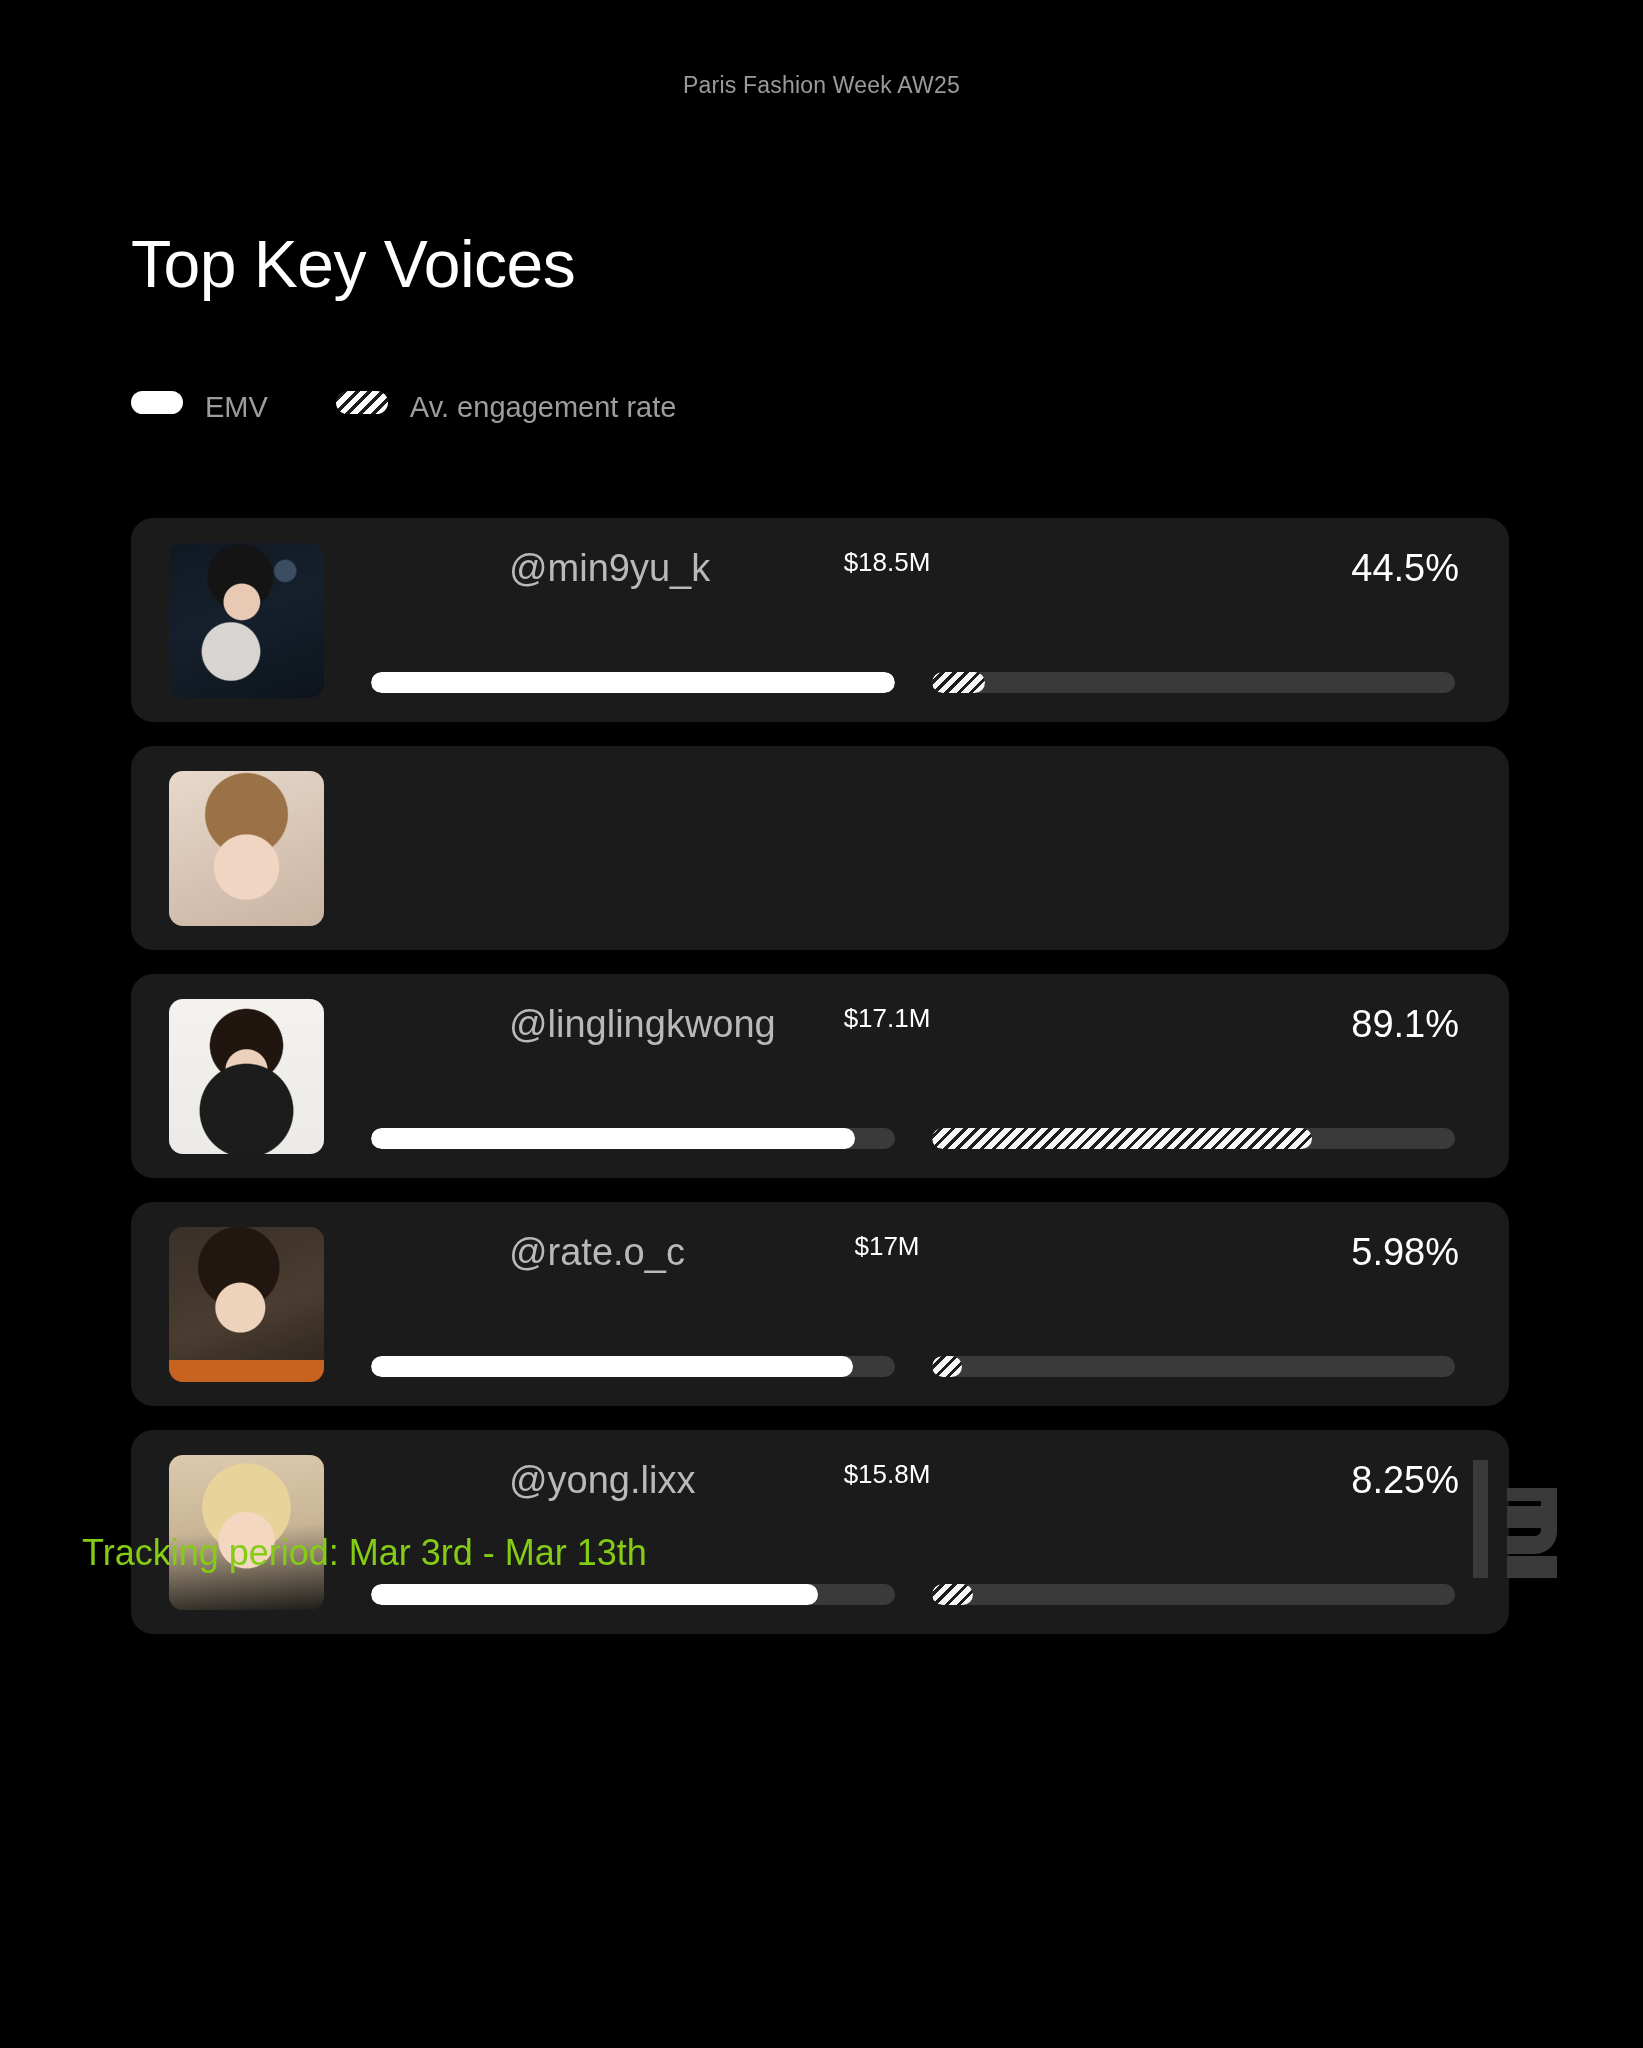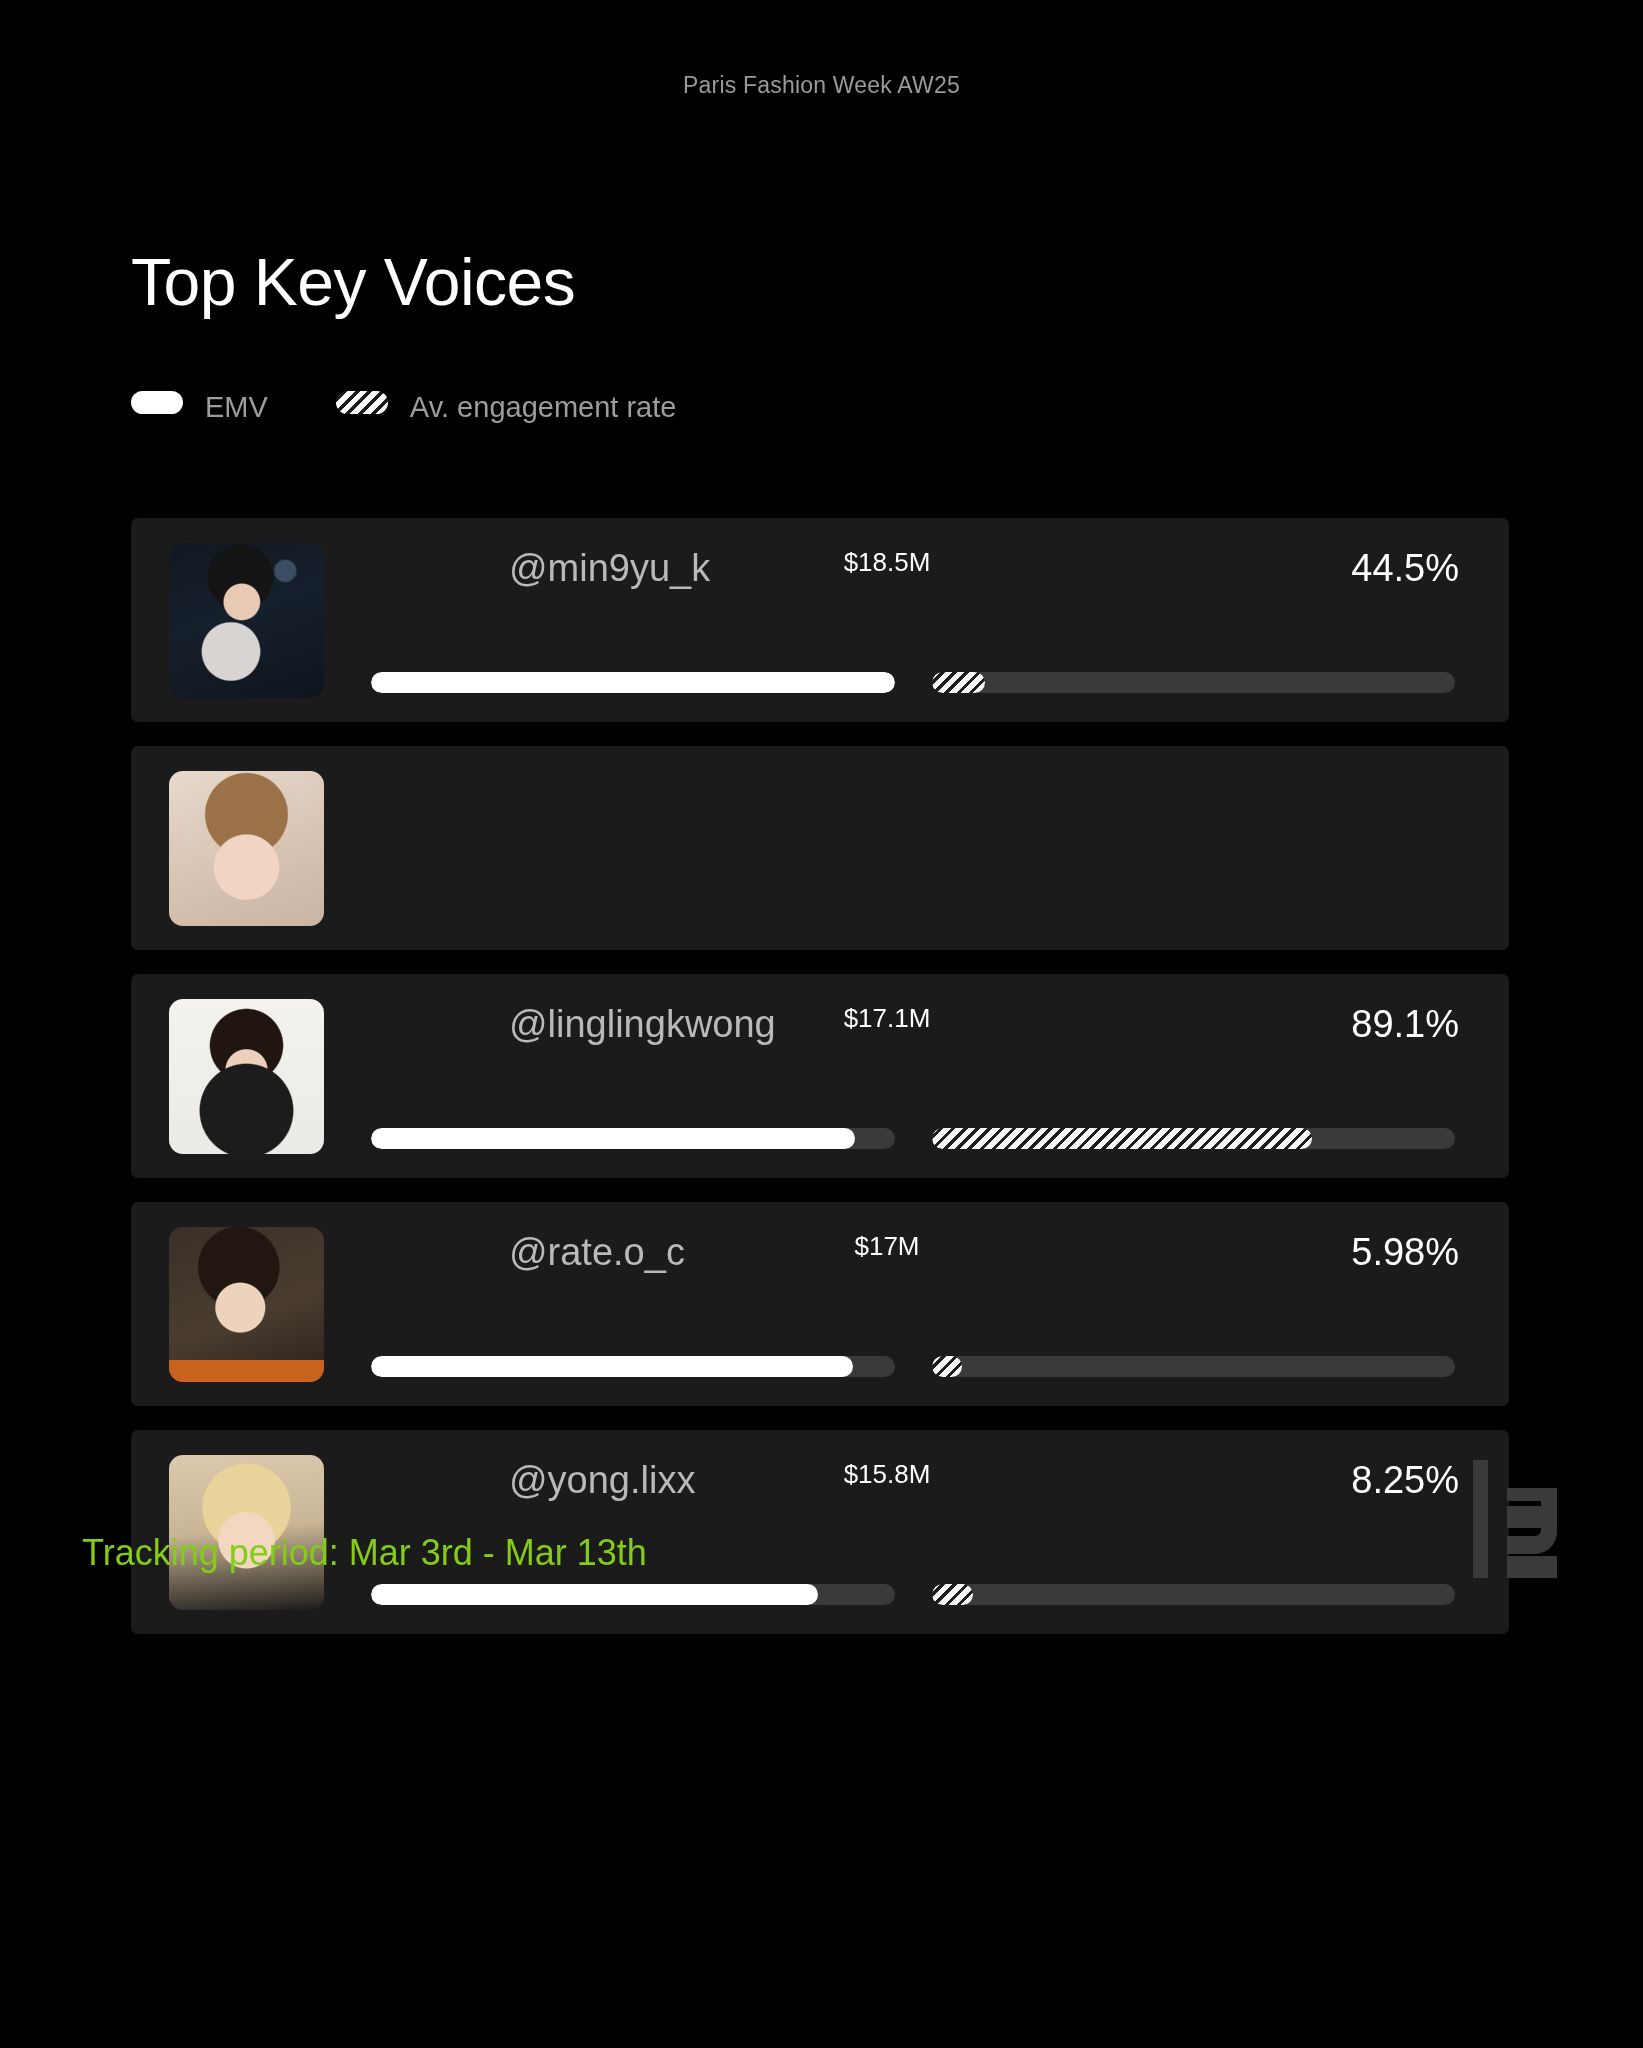--- a/index.html
+++ b/index.html
@@ -32,21 +32,20 @@
 
   .title {
     position: absolute;
     top: 231px;
     left: 131px;
     font-size: 66px;
     line-height: 1;
     font-weight: 400;
     color: #ffffff;
     letter-spacing: -0.5px;
-    margin-top: 18px;
   }
 
   
   .legend {
     position: absolute;
     top: 391px;
     left: 131px;
     display: flex;
     align-items: center;
     gap: 68px;
@@ -84,21 +83,21 @@
     left: 131px;
     width: 1378px;
     display: flex;
     flex-direction: column;
     gap: 24px;
   }
   .row {
     position: relative;
     height: 204px;
     background: #1b1b1b;
-    border-radius: 7px;
+    border-radius: 22px;
     display: flex;
     align-items: center;
     padding: 0 50px 0 38px;
   }
   .avatar {
     width: 155px;
     height: 155px;
     border-radius: 14px;
     flex: none;
     overflow: hidden;

